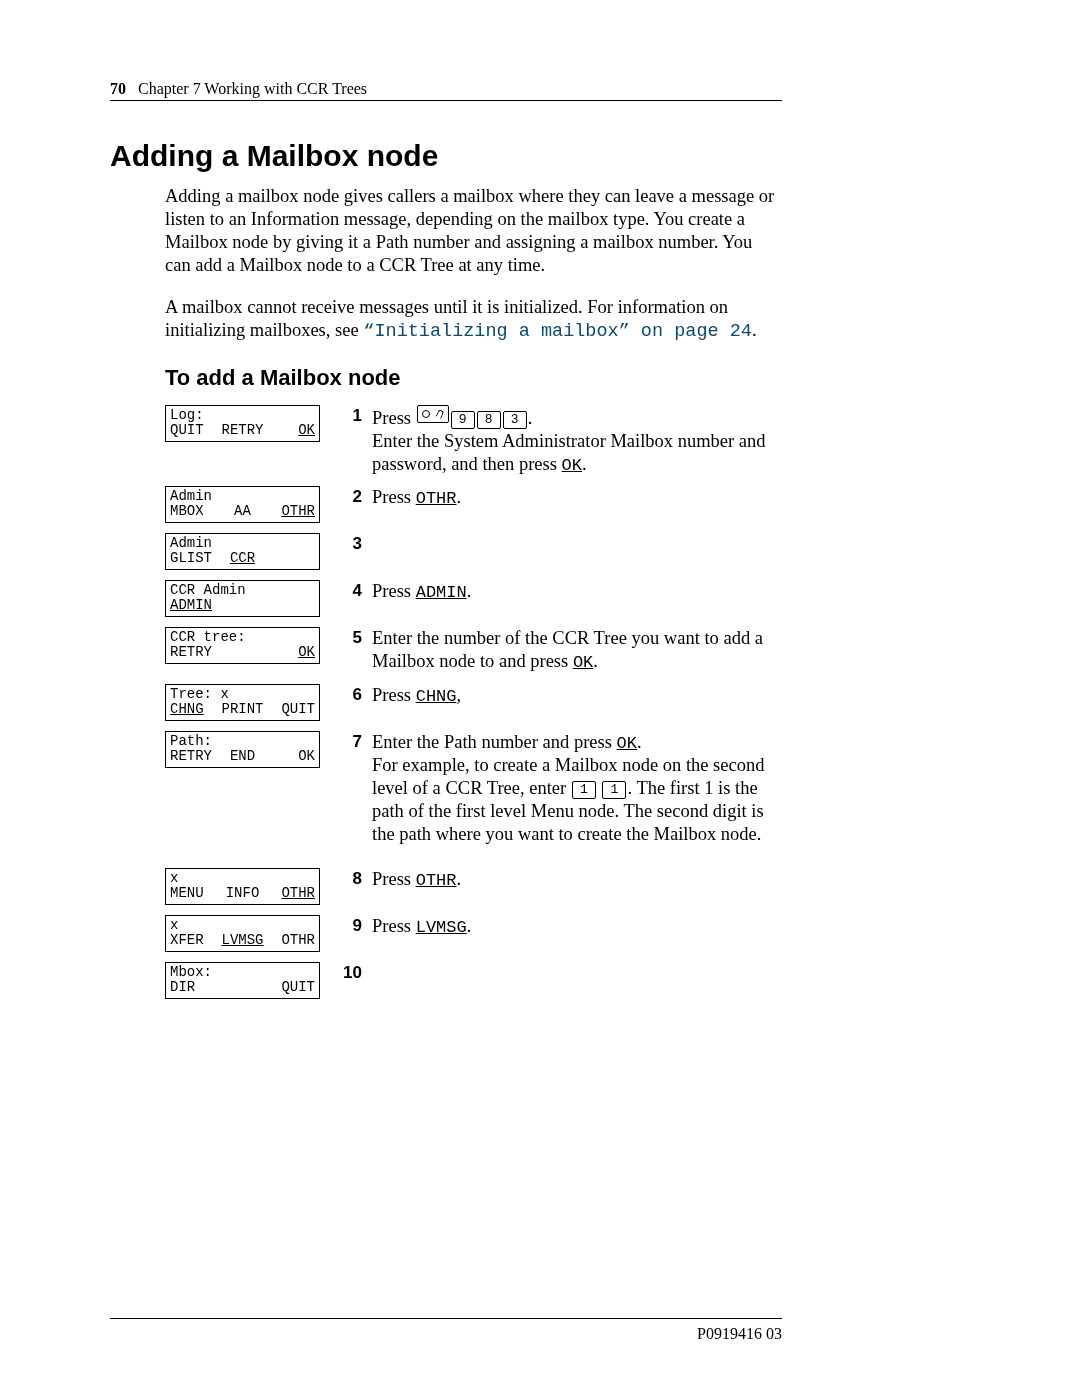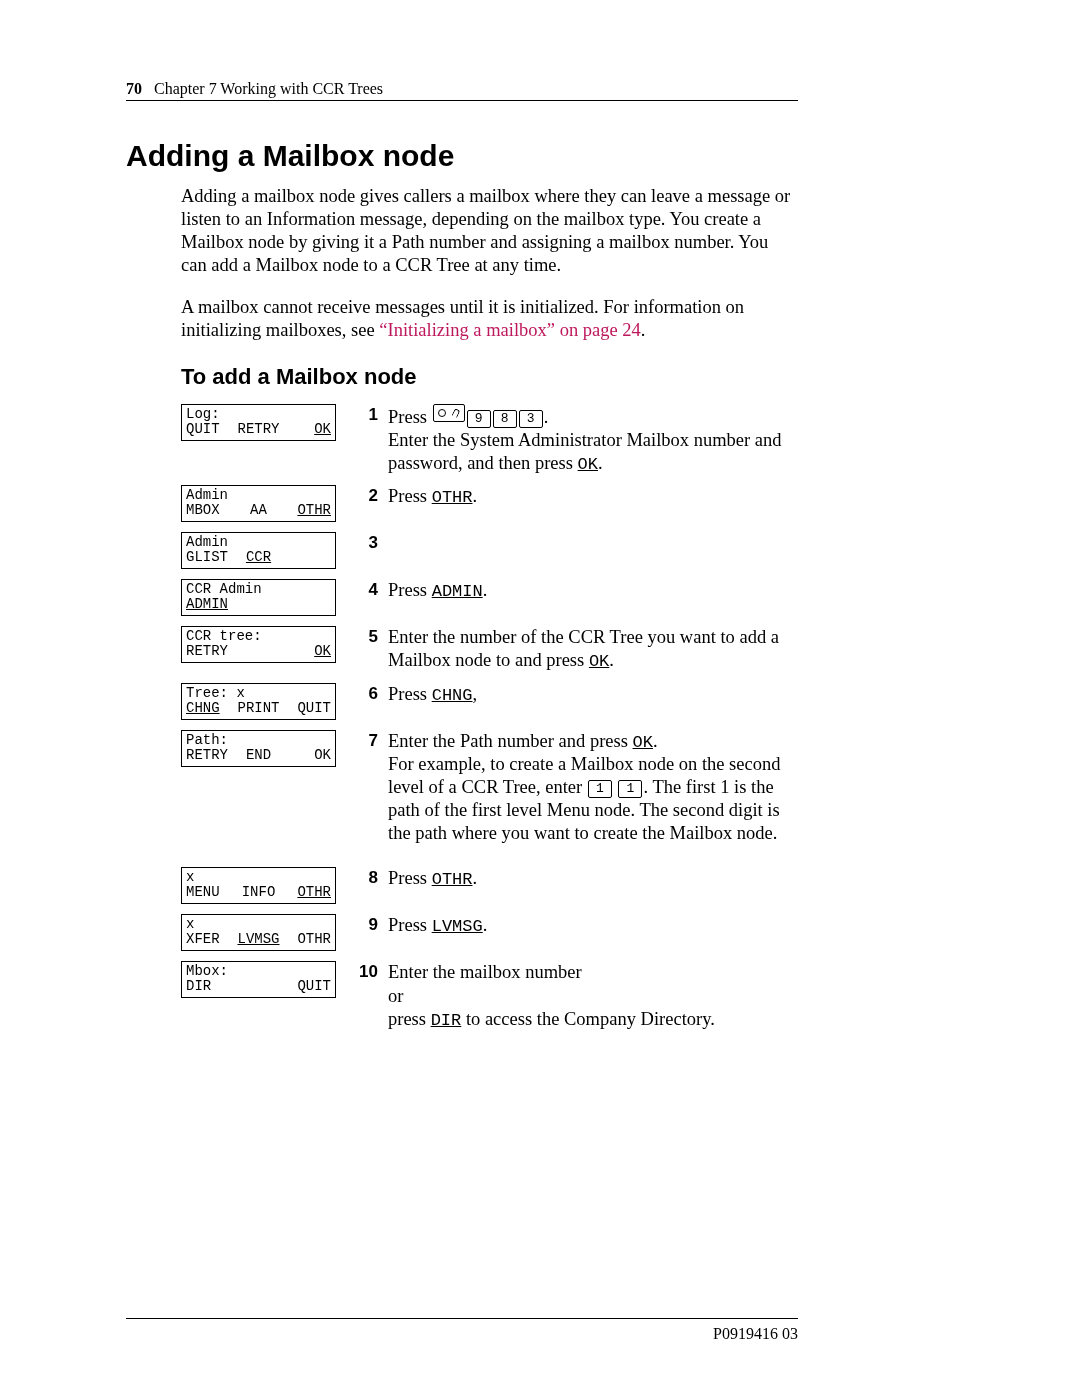--- a/index.html
+++ b/index.html
@@ -8,42 +8,41 @@
     background: #fff;
     font-family: "Times New Roman", Times, serif;
     color: #000;
   }
   .page {
     width: 877px;
     height: 1397px;
     position: relative;
     box-sizing: border-box;
     padding: 80px 95px 40px 110px;
-    margin-left: 16px;
   }
   .header-line {
     border-bottom: 1.5px solid #000;
     padding-bottom: 2px;
     margin-bottom: 38px;
     font-size: 16px;
   }
   .header-line .pnum { font-weight: bold; }
   h1.section-title {
     font-family: Liberation Sans, sans-serif;
     font-size: 30px;
     font-weight: bold;
     margin: 0 0 12px 0;
   }
   .body-block {
     margin-left: 55px;
     font-size: 18.5px;
     line-height: 1.25;
   }
   .body-block p { margin: 0 0 18px 0; }
-  .link { color: #be185d; }
+  .link { color: #0c4a6e; font-family: Liberation Mono, monospace; }
   h2.sub-title {
     font-family: Liberation Sans, sans-serif;
     font-size: 22px;
     font-weight: bold;
     margin: 22px 0 14px 55px;
   }
 
   .steps { margin-left: 55px; }
   .step-row {
     display: flex;
@@ -299,25 +298,20 @@
     <div class="step-row">
       <div class="lcd">
         <div class="lcd-top">Mbox:</div>
         <div class="lcd-bot">
           <span class="l skplain">DIR</span>
           <span class="c skplain"></span>
           <span class="r skplain">QUIT</span>
         </div>
       </div>
       <div class="step-num">10</div>
-      <div class="step-text">
-        <span>Enter the mailbox number</span><br>
-        <span>or</span><br>
-        <span>press </span><span class="softkey-inline">DIR</span><span> to access the Company Directory.</span>
-      </div>
     </div>
 
   </div>
 
   <div class="footer">
     <span>P0919416 03</span>
   </div>
 
 </div>
 

